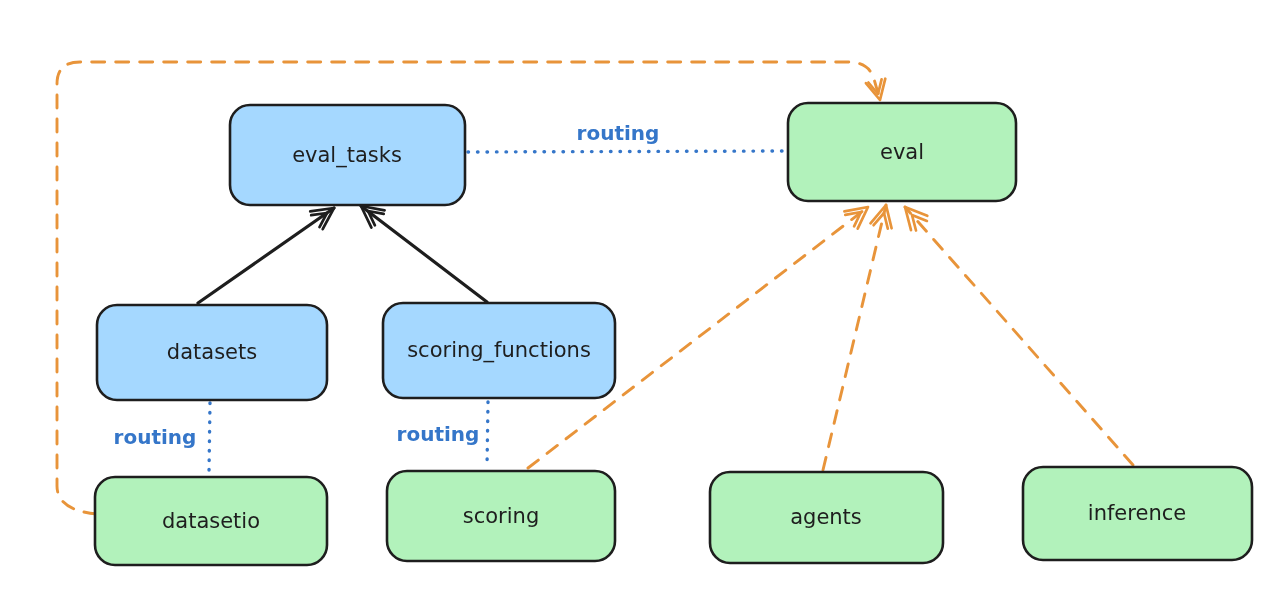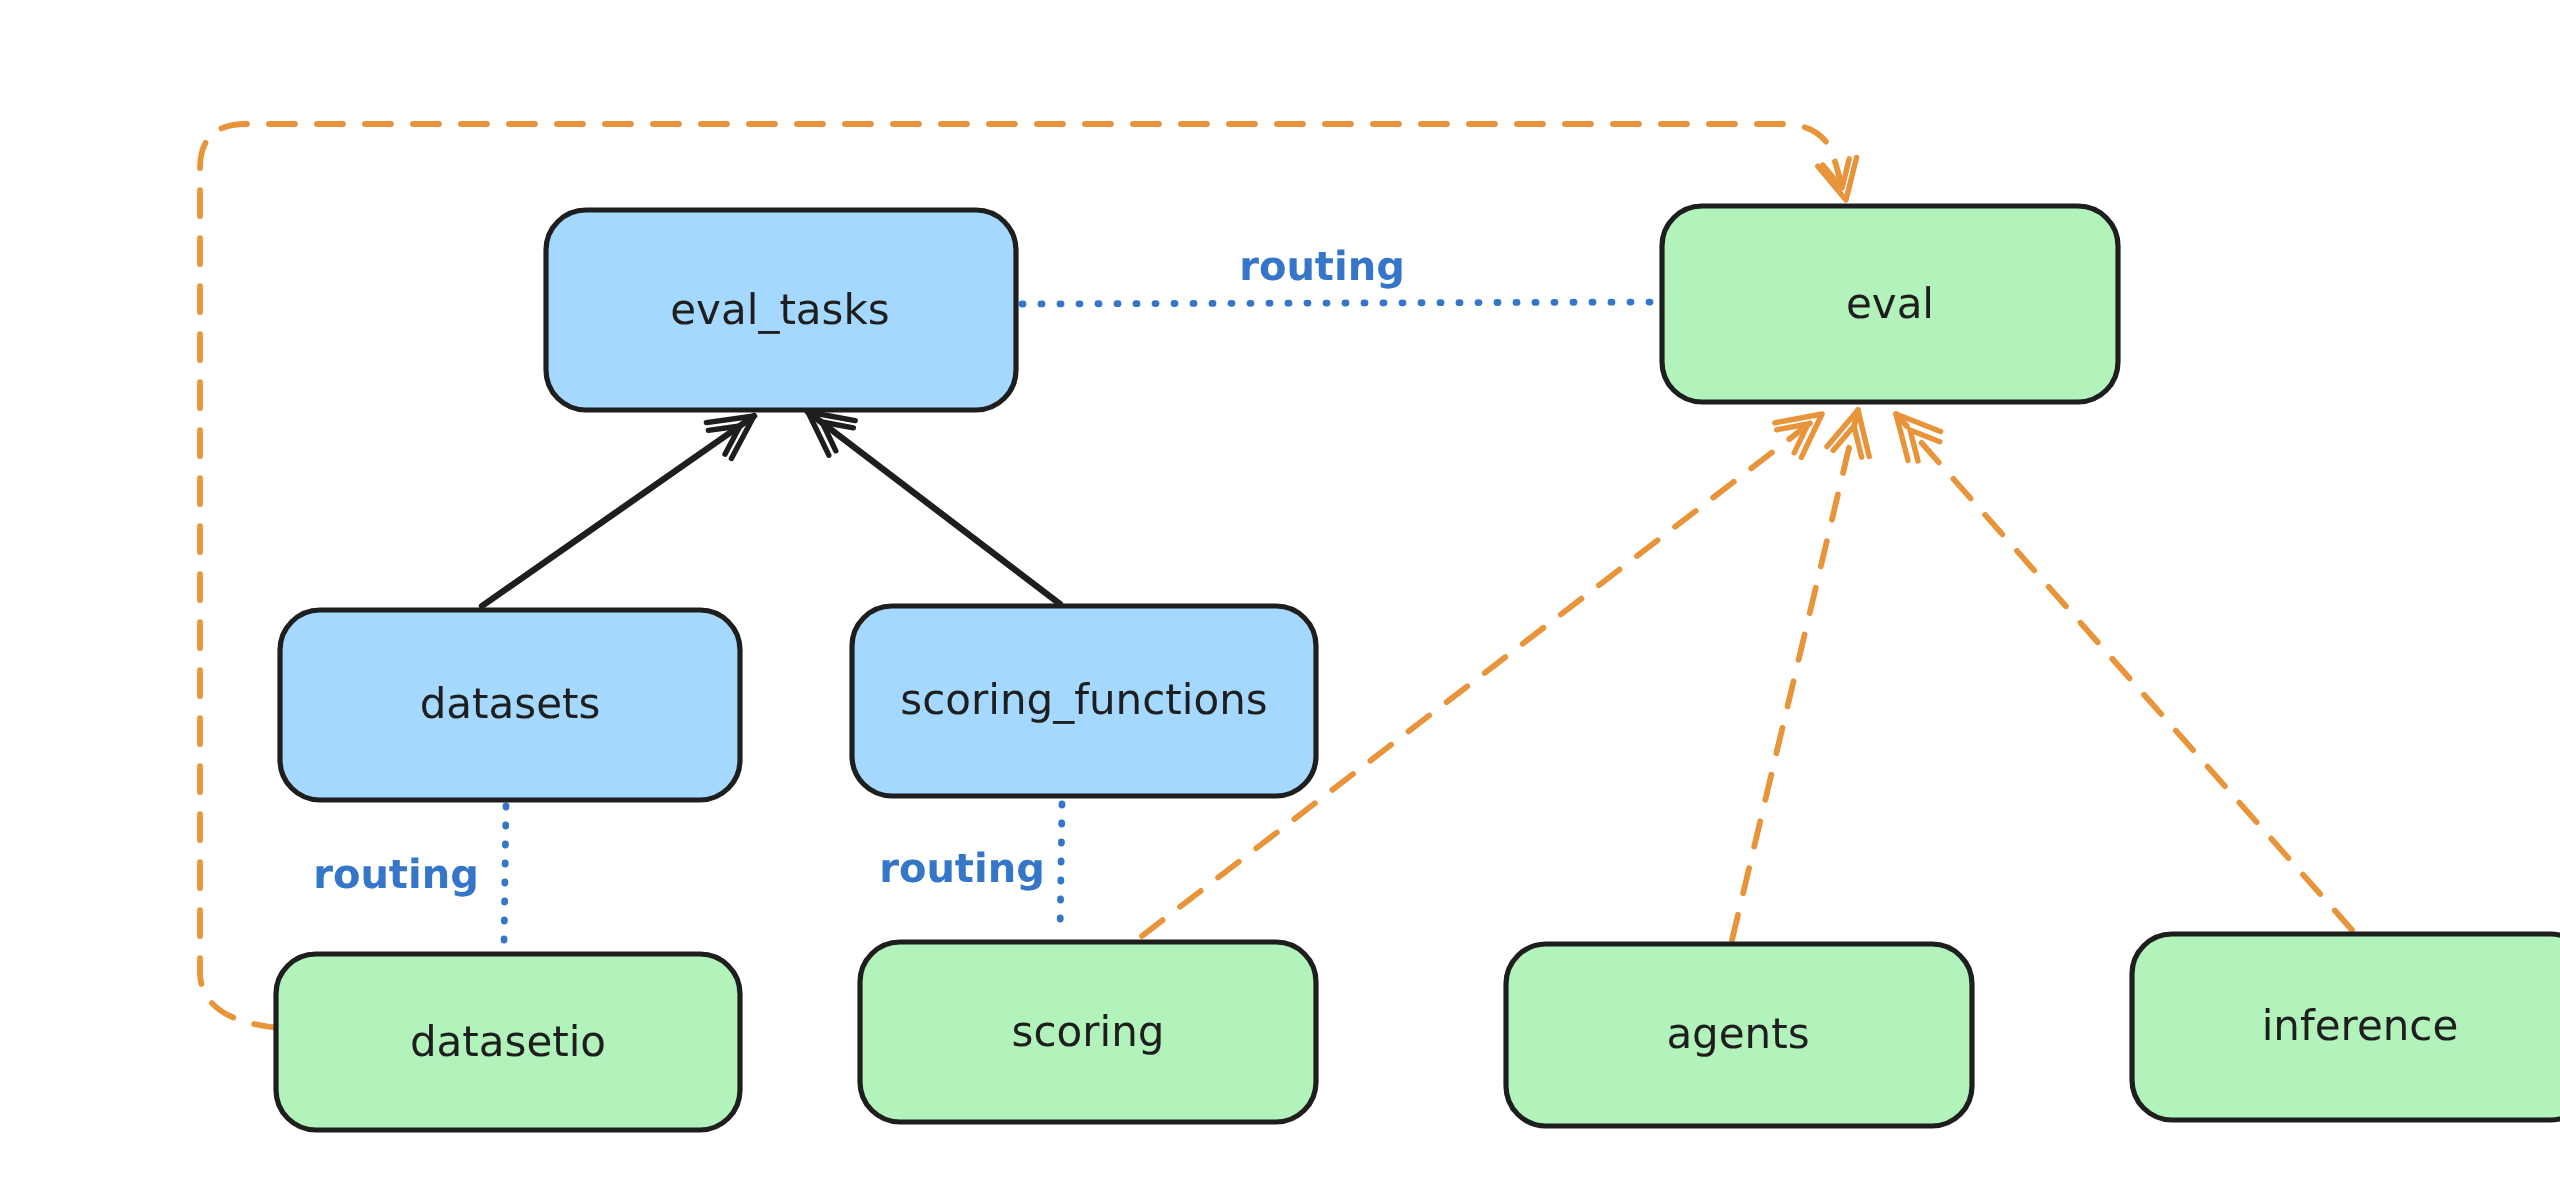--- a/index.html
+++ b/index.html
@@ -8,21 +8,20 @@
     background: #ffffff;
     width: 1280px;
     height: 596px;
     overflow: hidden;
   }
   .canvas {
     position: relative;
     width: 1220px;
     height: 596px;
     background: #ffffff;
-    padding-left: 43px;
   }
   svg { display: block; }
   .node-rect {
     stroke: #1e1e1e;
     stroke-width: 2.6;
   }
   .node-label {
     font-family: "DejaVu Sans", sans-serif;
     font-size: 21px;
     fill: #1e1e1e;

